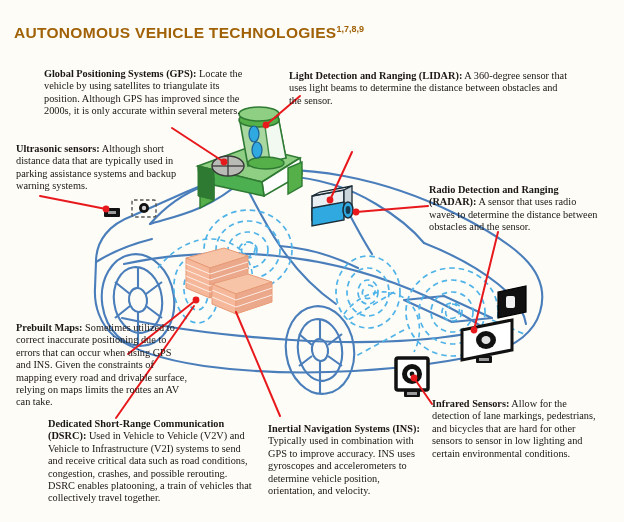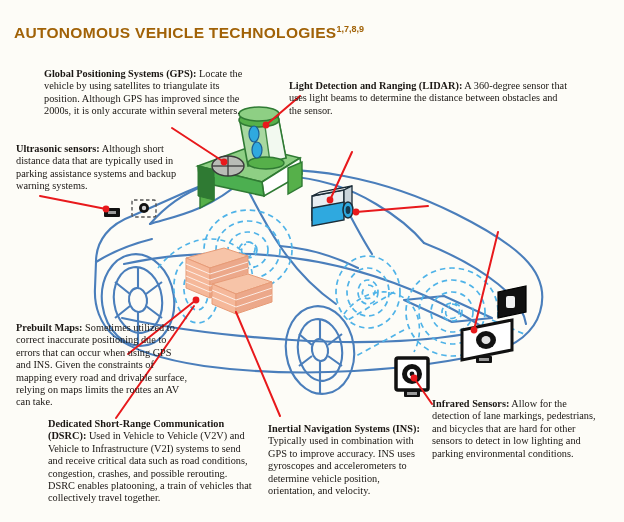--- a/index.html
+++ b/index.html
@@ -276,35 +276,38 @@
   </svg>
 
   <div class="callout" style="left:44px; top:68px; width:212px;">
     <span class="lead">Global Positioning Systems (GPS):</span><span> Locate the vehicle by using satellites to triangulate its position. Although GPS has improved since the 2000s, it is only accurate within several meters.</span>
   </div>
 
   <div class="callout" style="left:16px; top:143px; width:168px;">
     <span class="lead">Ultrasonic sensors:</span><span> Although short distance data that are typically used in parking assistance systems and backup warning systems.</span>
   </div>
 
-  <div class="callout" style="left:289px; top:80px; width:280px;">
+  <div class="callout" style="left:289px; top:70px; width:280px;">
     <span class="lead">Light Detection and Ranging (LIDAR):</span><span> A 360-degree sensor that uses light beams to determine the distance between obstacles and the sensor.</span>
   </div>
 
 
+  <div class="callout" style="left:429px; top:184px; width:170px;">
+    <span class="lead">Radio Detection and Ranging (RADAR):</span><span> A sensor that uses radio waves to determine the distance between obstacles and the sensor.</span>
+  </div>
 
   <div class="callout" style="left:16px; top:322px; width:172px;">
     <span class="lead">Prebuilt Maps:</span><span> Sometimes utilized to correct inaccurate positioning due to errors that can occur when using GPS and INS. Given the constraints of mapping every road and drivable surface, relying on maps limits the routes  an AV can take.</span>
   </div>
 
   <div class="callout" style="left:48px; top:418px; width:206px;">
     <span class="lead">Dedicated Short-Range Communication (DSRC):</span><span> Used in Vehicle to Vehicle (V2V) and Vehicle to Infrastructure (V2I) systems to send and receive critical data such as road conditions, congestion, crashes, and possible rerouting. DSRC enables platooning, a train of vehicles that collectively travel together.</span>
   </div>
 
   <div class="callout" style="left:268px; top:423px; width:152px;">
     <span class="lead">Inertial Navigation Systems (INS):</span><span> Typically used in combination with GPS to improve accuracy. INS uses gyroscopes and accelerometers to determine vehicle position, orientation, and velocity.</span>
   </div>
 
   <div class="callout" style="left:432px; top:398px; width:172px;">
-    <span class="lead">Infrared Sensors:</span><span> Allow for the detection of lane markings, pedestrians, and bicycles that are hard for other sensors to detect in low lighting and parking environmental conditions.</span>
+    <span class="lead">Infrared Sensors:</span><span> Allow for the detection of lane markings, pedestrians, and bicycles that are hard for other sensors to sensor in low lighting and certain environmental conditions.</span>
   </div>
 
 </div>
 
 </body></html>

